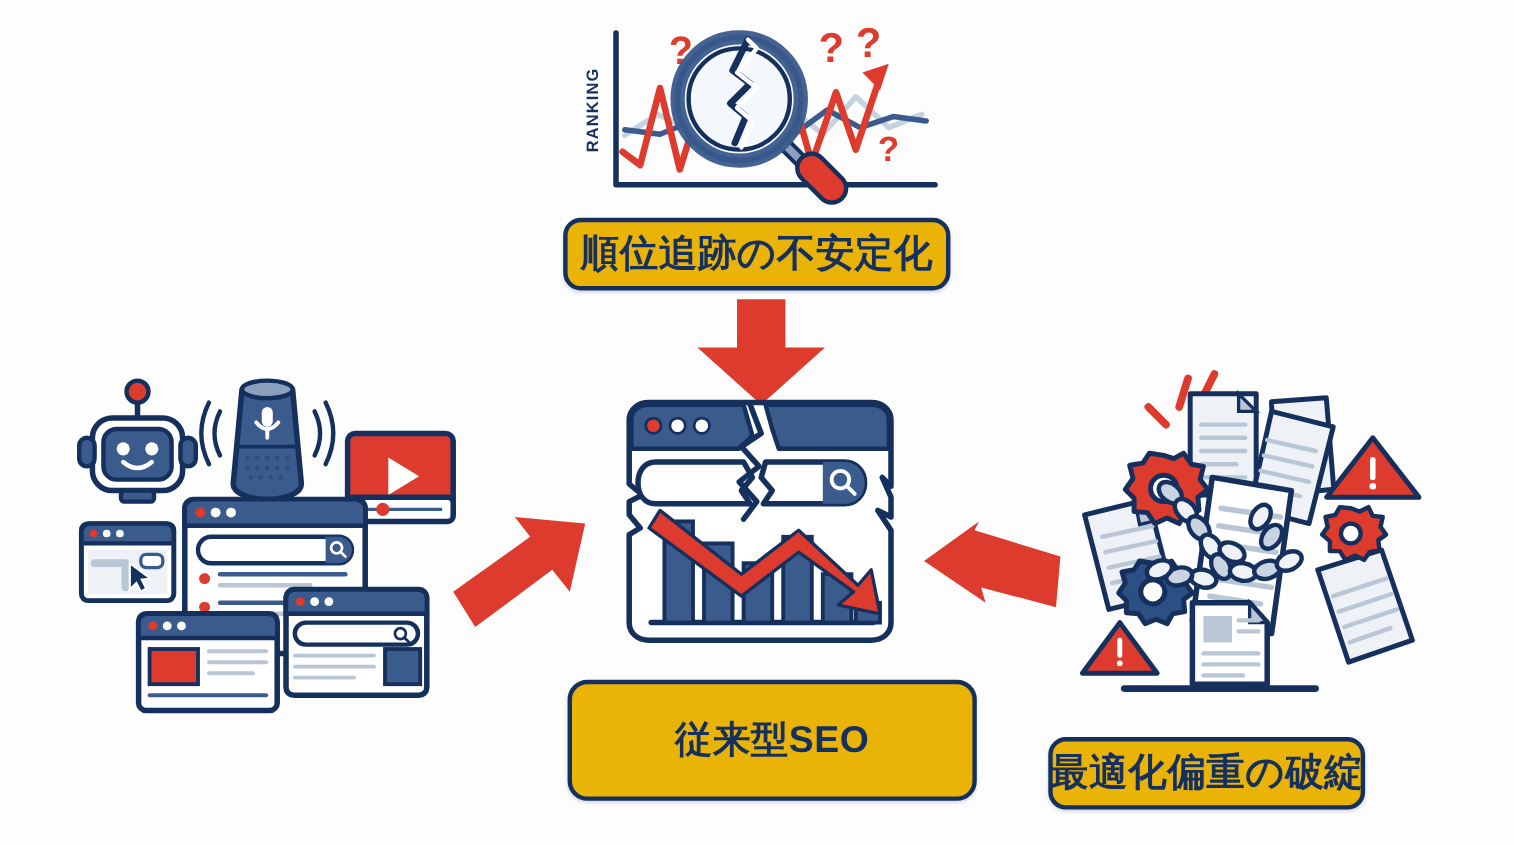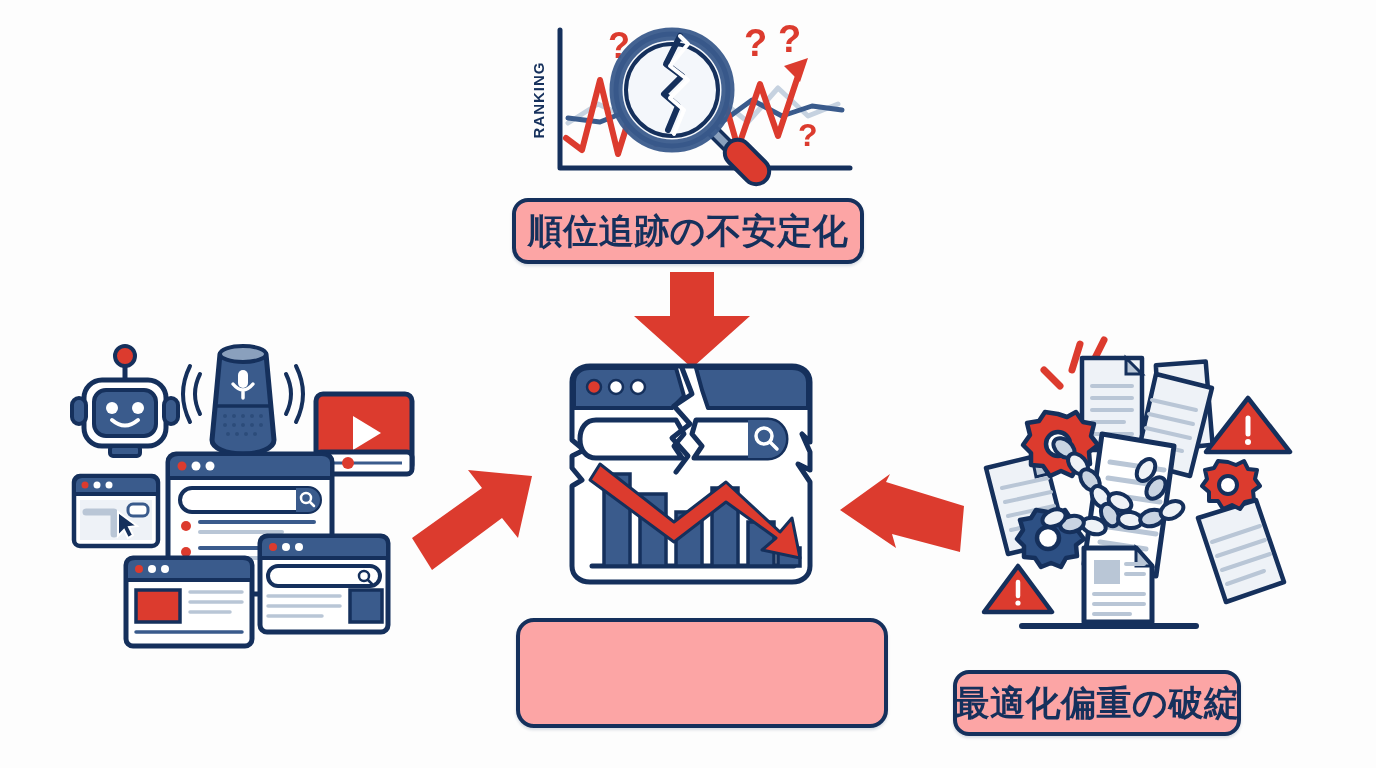--- a/index.html
+++ b/index.html
@@ -17,21 +17,21 @@
     height: 768px;
     background: #fdfdfd;
     overflow: hidden;
   }
   .abs { position: absolute; }
 
   
   .plate {
     position: absolute;
     box-sizing: border-box;
-    background: #fca5a5;
+    background: #eab308;
     border: 4px solid #15305c;
     border-radius: 16px;
     display: flex;
     align-items: center;
     justify-content: center;
     text-align: center;
     color: #15305c;
     font-weight: 700;
     line-height: 1.12;
     letter-spacing: 0.5px;
@@ -155,20 +155,21 @@
         <rect x="222" y="188" width="22" height="18" fill="#3a5b8c" stroke="#15305c" stroke-width="3.5"></rect>
       </g>
 
       <g>
         <path d="M44,104 L118,162 L170,122 L224,172 L236,158 L244,198 L206,190 L220,178 L170,142 L118,182 L34,120 Z" fill="#dc3b2e" stroke="#15305c" stroke-width="3" stroke-linejoin="round"></path>
       </g>
     </svg>
   </div>
 
   <div class="plate plate-center">
+    <span class="plate-line">従来型SEO</span>
   </div>
 
   <div class="abs" style="left:406px; top:466px; width:130px; height:110px;">
     <svg width="130" height="110" viewBox="0 0 130 110">
       <path d="M6,72 L76,22 L62,4 L126,10 L112,72 L96,52 L26,104 Z" fill="#dc3b2e"></path>
     </svg>
   </div>
 
   <div class="abs" style="left:836px; top:474px; width:132px; height:100px;">
     <svg width="132" height="100" viewBox="0 0 132 100">

